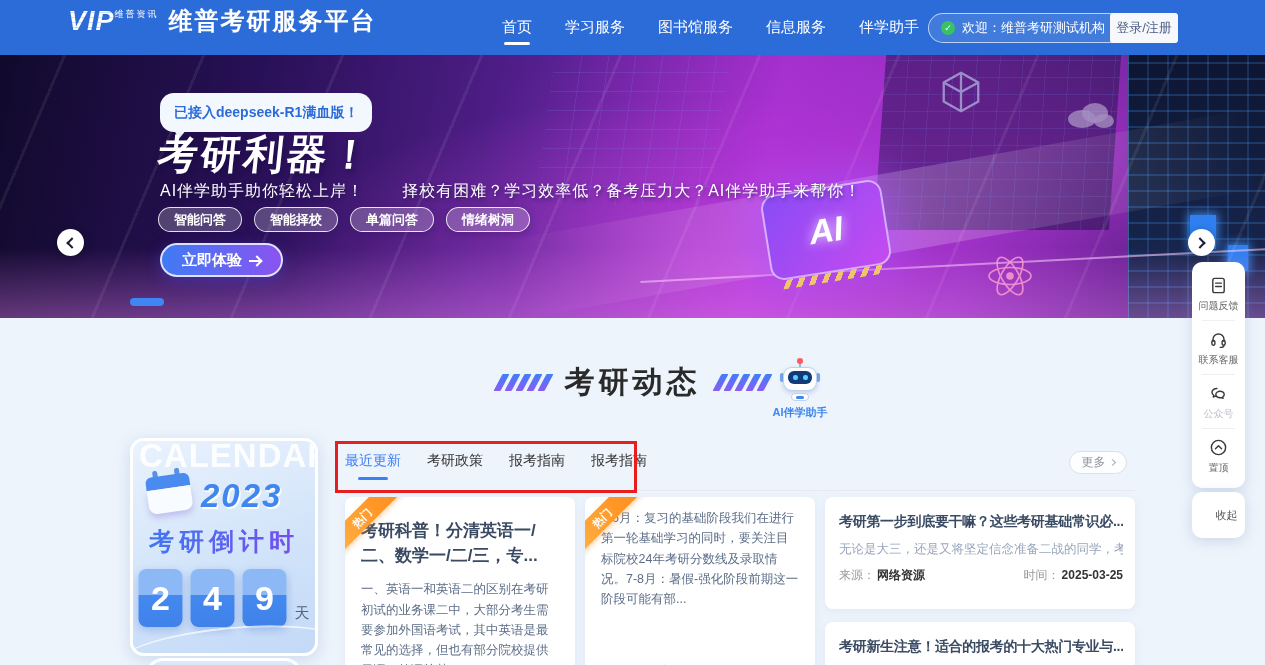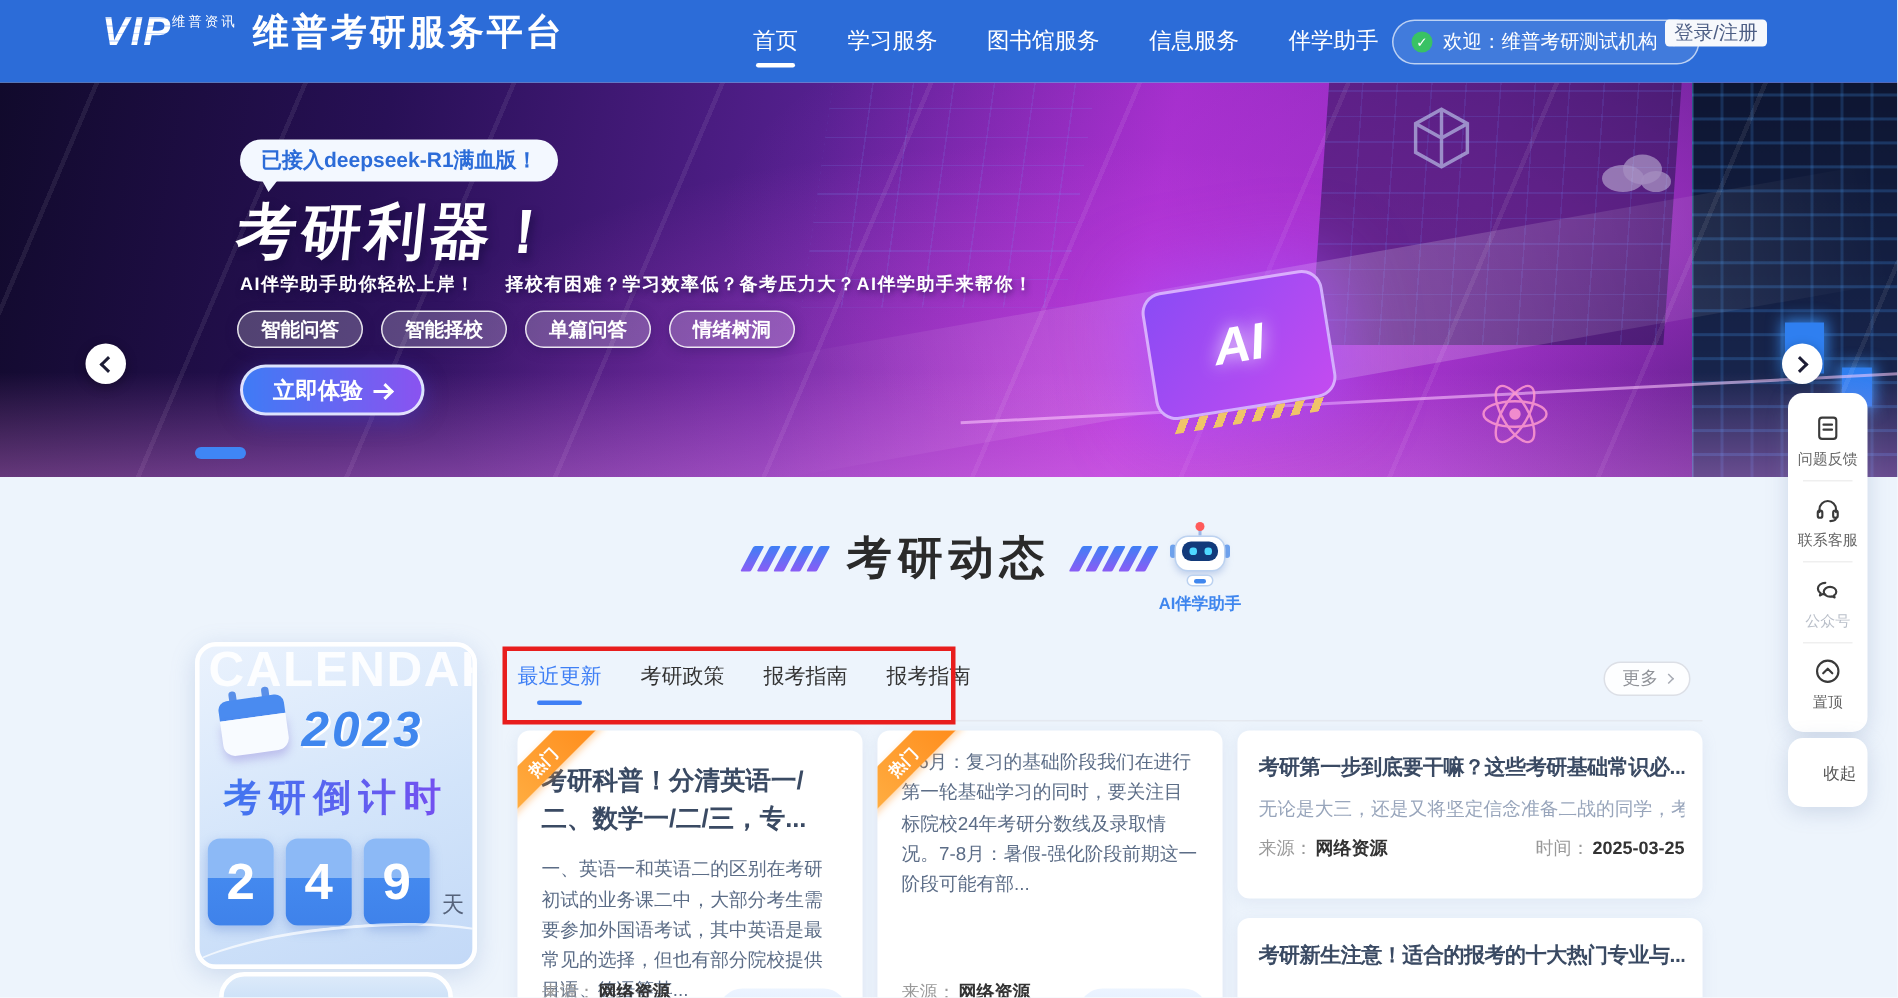--- a/index.html
+++ b/index.html
@@ -19,21 +19,21 @@
   .nav-item { position:relative; color:#fff; font-size:15px; cursor:pointer; padding:6px 0; }
   .nav-item.active::after { content:""; position:absolute; left:50%; transform:translateX(-50%);
       bottom:-2px; width:26px; height:3px; border-radius:2px; background:#fff; }
   .welcome-pill { position:absolute; left:928px; top:13px; height:30px; padding:0 12px;
       display:flex; align-items:center; gap:7px; border:1px solid rgba(255,255,255,.65);
       background:rgba(255,255,255,.10); border-radius:15px; color:#fff; font-size:13px; cursor:pointer; }
   .check-dot { width:14px; height:14px; border-radius:50%; background:#39c264; color:#fff;
       font-size:9px; display:flex; align-items:center; justify-content:center; }
   .caret-down { width:0; height:0; border-left:4px solid transparent; border-right:4px solid transparent;
       border-top:5px solid #fff; }
-  .login-btn { position:absolute; left:1110px; top:13px; width:68px; height:18px; background:#f6f8fc;
+  .login-btn { position:absolute; left:1110px; top:13px; width:68px; height:30px; background:#f6f8fc;
       border-radius:3px; display:flex; align-items:center; justify-content:center;
       font-size:13px; color:#4d5e84; cursor:pointer; }
 
   
   .banner { position:absolute; left:0; top:55px; width:1265px; height:263px; overflow:hidden;
       background:
         radial-gradient(900px 320px at 82% 35%, rgba(205,62,235,.55), transparent 62%),
         radial-gradient(700px 260px at 55% 75%, rgba(235,85,245,.40), transparent 60%),
         linear-gradient(100deg,#110a2c 0%,#281056 20%,#55208f 42%,#9c2cc6 60%,#7e26b0 76%,#2c1254 100%); }
   .streaks { position:absolute; inset:0;
@@ -63,28 +63,28 @@
       background:linear-gradient(135deg,#8a4bf5,#c44bf0); border:2px solid rgba(222,192,255,.85);
       border-radius:14px; box-shadow:0 0 44px 12px rgba(172,82,255,.55);
       display:flex; align-items:center; justify-content:center; z-index:2; }
   .ai-chip span { font-size:34px; font-weight:bold; font-style:italic; color:#fff; text-shadow:0 0 12px rgba(255,255,255,.8); }
   .chip-pins { position:absolute; left:10px; bottom:-11px; width:100px; height:9px;
       background:repeating-linear-gradient(90deg,#f0c469 0 6px, transparent 6px 13px); transform:skewX(-30deg); }
   .atom { position:absolute; left:985px; top:196px; z-index:2; opacity:.85; }
   .cube { position:absolute; left:938px; top:14px; opacity:.55; }
   .cloud { position:absolute; left:1062px; top:40px; opacity:.5; }
 
-  .bubble { position:absolute; left:160px; top:38px; height:28px; padding:0 14px; background:#f3f8ff;
+  .bubble { position:absolute; left:160px; top:38px; height:39px; padding:0 14px; background:#f3f8ff;
       border-radius:14px; display:flex; align-items:center; font-size:14px; font-weight:bold; color:#2c6cd8; z-index:3; }
   .bubble::after { content:""; position:absolute; left:14px; bottom:-7px; width:0; height:0;
       border-left:5px solid transparent; border-right:7px solid transparent; border-top:9px solid #f3f8ff; }
   .hero-title { position:absolute; left:158px; top:72px; font-size:40px; font-weight:bold; color:#fff;
       letter-spacing:3px; transform:skewX(-6deg); text-shadow:2px 3px 6px rgba(20,10,60,.6); z-index:3; }
-  .hero-sub { position:absolute; left:160px; top:126px; color:#fff; font-size:12px; font-weight:bold;
-      letter-spacing:1px; display:flex; gap:20px; text-shadow:1px 2px 4px rgba(20,10,60,.6); z-index:3; }
+  .hero-sub { position:absolute; left:160px; top:126px; color:#fff; font-size:16px; font-weight:normal;
+      letter-spacing:1px; display:flex; gap:38px; text-shadow:1px 2px 4px rgba(20,10,60,.6); z-index:3; }
   .tag-row { position:absolute; left:158px; top:152px; display:flex; gap:12px; z-index:3; }
   .tag-pill { height:25px; padding:0 15px; border-radius:13px; display:flex; align-items:center;
       background:rgba(255,255,255,.22); border:1.5px solid rgba(255,255,255,.85);
       color:#fff; font-size:13px; font-weight:bold; cursor:pointer; box-shadow:0 2px 8px rgba(40,20,90,.35); }
   .cta-btn { position:absolute; left:160px; top:188px; height:34px; padding:0 20px; border-radius:17px;
       background:linear-gradient(90deg,#3f7bf5,#8a53f0); border:2px solid rgba(235,240,255,.9);
       display:flex; align-items:center; gap:7px; color:#fff; font-size:15px; font-weight:bold;
       cursor:pointer; box-shadow:0 4px 14px rgba(70,60,200,.5); z-index:3; }
   .arrow-right-icon { position:relative; width:12px; height:10px; }
   .arrow-right-icon::before { content:""; position:absolute; left:0; top:4.5px; width:11px; height:2px; background:#fff; }
@@ -95,21 +95,21 @@
       box-shadow:0 2px 8px rgba(0,0,0,.3); }
   .car-arrow.left { left:57px; }
   .car-arrow.right { left:1188px; }
   .chev { width:8px; height:8px; border-top:2.5px solid #1d1d35; border-right:2.5px solid #1d1d35; }
   .chev.l { transform:rotate(-135deg); margin-left:3px; }
   .chev.r { transform:rotate(45deg); margin-right:3px; }
   .car-indicator { position:absolute; left:130px; top:243px; width:34px; height:8px; border-radius:4px;
       background:#3f86f5; cursor:pointer; z-index:4; }
 
   
-  .main { position:absolute; left:0; top:318px; width:1265px; height:315px; }
+  .main { position:absolute; left:0; top:328px; width:1265px; height:315px; }
   .section-row { position:absolute; left:0; top:34px; width:100%; display:flex; justify-content:center;
       align-items:center; gap:16px; }
   .slashes { display:flex; gap:4px; }
   .slash { width:7px; height:17px; transform:skewX(-28deg); border-radius:1px;
       background:linear-gradient(180deg,#3f7ff5,#8a5cf5); }
   .section-title { font-size:30px; font-weight:bold; color:#2a2a2a; letter-spacing:4px; }
   .robot-wrap { position:absolute; left:770px; top:32px; width:60px; text-align:center; cursor:pointer; }
   .robot { position:relative; width:40px; height:42px; margin:0 auto; }
   .robot .stem { position:absolute; left:19px; top:2px; width:2px; height:5px; background:#9db8e8; }
   .robot .ant { position:absolute; left:17px; top:-2px; width:6px; height:6px; border-radius:50%; background:#ff5a5a; }

